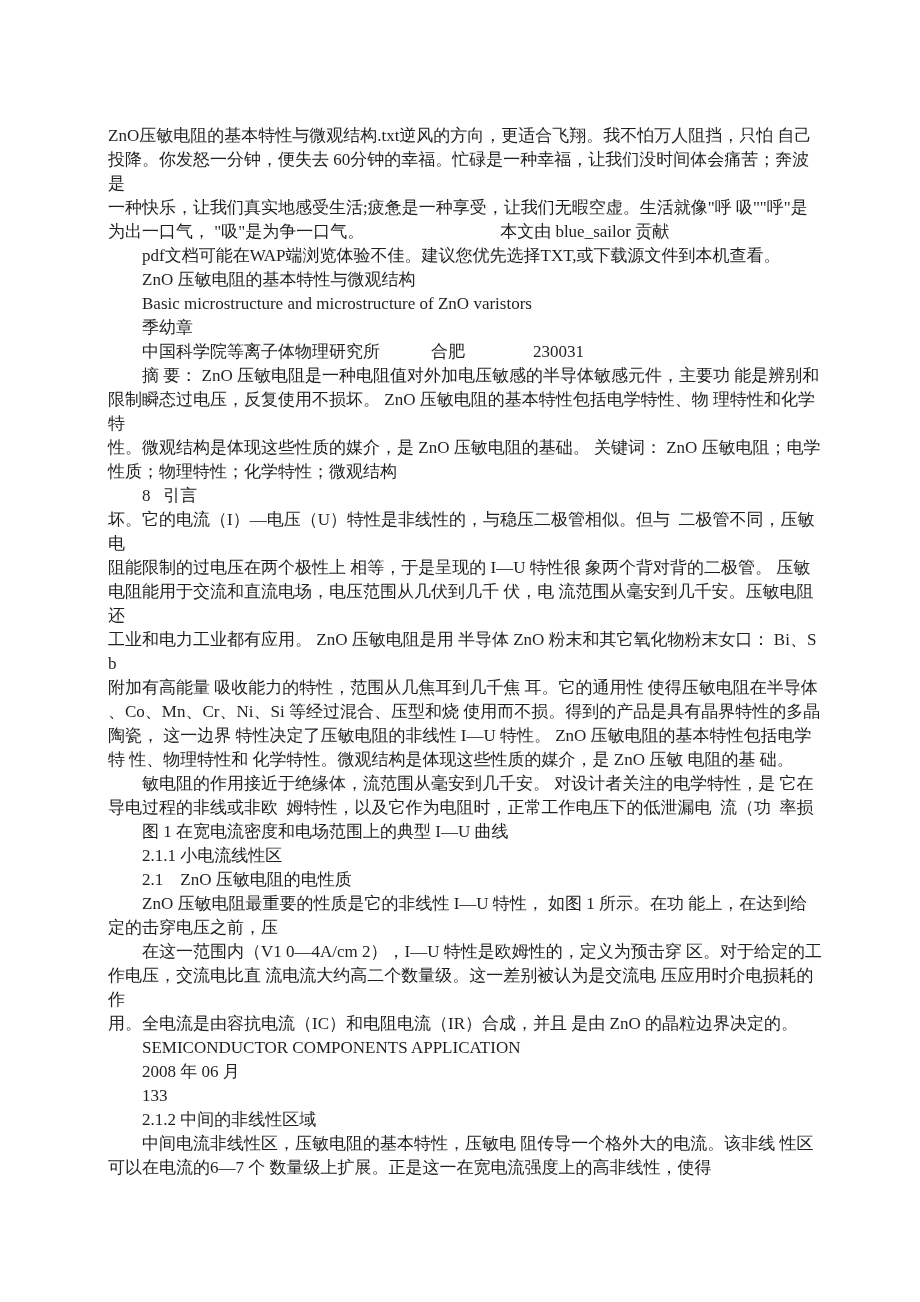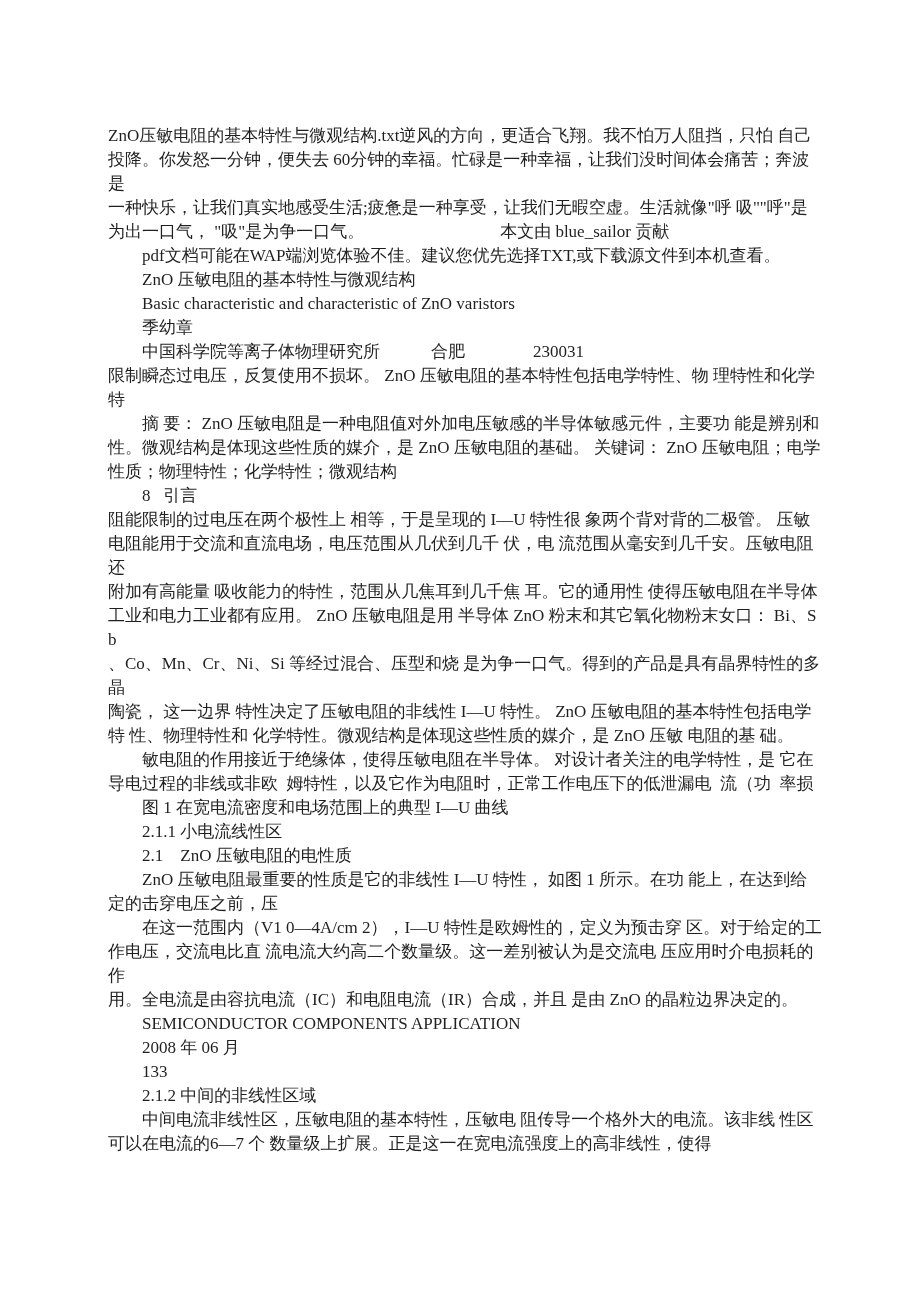--- a/index.html
+++ b/index.html
@@ -38,36 +38,37 @@
 <body>
 
 <div class="page">
   <div class="doc" style="color: rgb(31, 31, 31);">
       <div class="line">ZnO压敏电阻的基本特性与微观结构.txt逆风的方向，更适合飞翔。我不怕万人阻挡，只怕 自己</div>
       <div class="line">投降。你发怒一分钟，便失去 60分钟的幸福。忙碌是一种幸福，让我们没时间体会痛苦；奔波是</div>
       <div class="line">一种快乐，让我们真实地感受生活;疲惫是一种享受，让我们无暇空虚。生活就像"呼 吸""呼"是</div>
       <div class="line">为出一口气， "吸"是为争一口气。　　　　　　　　本文由 blue_sailor 贡献</div>
       <div class="line indent">pdf文档可能在WAP端浏览体验不佳。建议您优先选择TXT,或下载源文件到本机查看。</div>
       <div class="line indent">ZnO 压敏电阻的基本特性与微观结构</div>
-      <div class="line indent">Basic characteristic and characteristic of ZnO varistors</div>
+      <div class="line indent">Basic microstructure and microstructure of ZnO varistors</div>
       <div class="line indent">季幼章</div>
       <div class="line indent">中国科学院等离子体物理研究所　　　合肥　　　　230031</div>
+      <div class="line indent">摘 要： ZnO 压敏电阻是一种电阻值对外加电压敏感的半导体敏感元件，主要功 能是辨别和</div>
       <div class="line">限制瞬态过电压，反复使用不损坏。 ZnO 压敏电阻的基本特性包括电学特性、物 理特性和化学特</div>
-      <div class="line indent">摘 要： ZnO 压敏电阻是一种电阻值对外加电压敏感的半导体敏感元件，主要功 能是辨别和</div>
       <div class="line">性。微观结构是体现这些性质的媒介，是 ZnO 压敏电阻的基础。 关键词： ZnO 压敏电阻；电学</div>
       <div class="line">性质；物理特性；化学特性；微观结构</div>
       <div class="line indent">8   引言</div>
+      <div class="line">坏。它的电流（I）—电压（U）特性是非线性的，与稳压二极管相似。但与  二极管不同，压敏电</div>
       <div class="line">阻能限制的过电压在两个极性上 相等，于是呈现的 I—U 特性很 象两个背对背的二极管。 压敏</div>
       <div class="line">电阻能用于交流和直流电场，电压范围从几伏到几千 伏，电 流范围从毫安到几千安。压敏电阻还</div>
+      <div class="line">工业和电力工业都有应用。 ZnO 压敏电阻是用 半导体 ZnO 粉末和其它氧化物粉末女口： Bi、Sb</div>
       <div class="line">附加有高能量 吸收能力的特性，范围从几焦耳到几千焦 耳。它的通用性 使得压敏电阻在半导体</div>
-      <div class="line">工业和电力工业都有应用。 ZnO 压敏电阻是用 半导体 ZnO 粉末和其它氧化物粉末女口： Bi、Sb</div>
-      <div class="line">、Co、Mn、Cr、Ni、Si 等经过混合、压型和烧 是为争一口气。得到的产品是具有晶界特性的多晶</div>
+      <div class="line">、Co、Mn、Cr、Ni、Si 等经过混合、压型和烧 使用而不损。得到的产品是具有晶界特性的多晶</div>
       <div class="line">陶瓷， 这一边界 特性决定了压敏电阻的非线性 I—U 特性。 ZnO 压敏电阻的基本特性包括电学</div>
       <div class="line">特 性、物理特性和 化学特性。微观结构是体现这些性质的媒介，是 ZnO 压敏 电阻的基 础。</div>
-      <div class="line indent">敏电阻的作用接近于绝缘体，使得压敏电阻在半导体。 对设计者关注的电学特性，是 它在</div>
+      <div class="line indent">敏电阻的作用接近于绝缘体，流范围从毫安到几千安。 对设计者关注的电学特性，是 它在</div>
       <div class="line">导电过程的非线或非欧  姆特性，以及它作为电阻时，正常工作电压下的低泄漏电  流（功  率损</div>
       <div class="line indent">图 1 在宽电流密度和电场范围上的典型 I—U 曲线</div>
       <div class="line indent">2.1.1 小电流线性区</div>
       <div class="line indent">2.1    ZnO 压敏电阻的电性质</div>
       <div class="line indent">ZnO 压敏电阻最重要的性质是它的非线性 I—U 特性， 如图 1 所示。在功 能上，在达到给</div>
       <div class="line">定的击穿电压之前，压</div>
       <div class="line indent">在这一范围内（V1 0—4A/cm 2），I—U 特性是欧姆性的，定义为预击穿 区。对于给定的工</div>
       <div class="line">作电压，交流电比直 流电流大约高二个数量级。这一差别被认为是交流电 压应用时介电损耗的作</div>
       <div class="line">用。全电流是由容抗电流（IC）和电阻电流（IR）合成，并且 是由 ZnO 的晶粒边界决定的。</div>
       <div class="line indent">SEMICONDUCTOR COMPONENTS APPLICATION</div>

